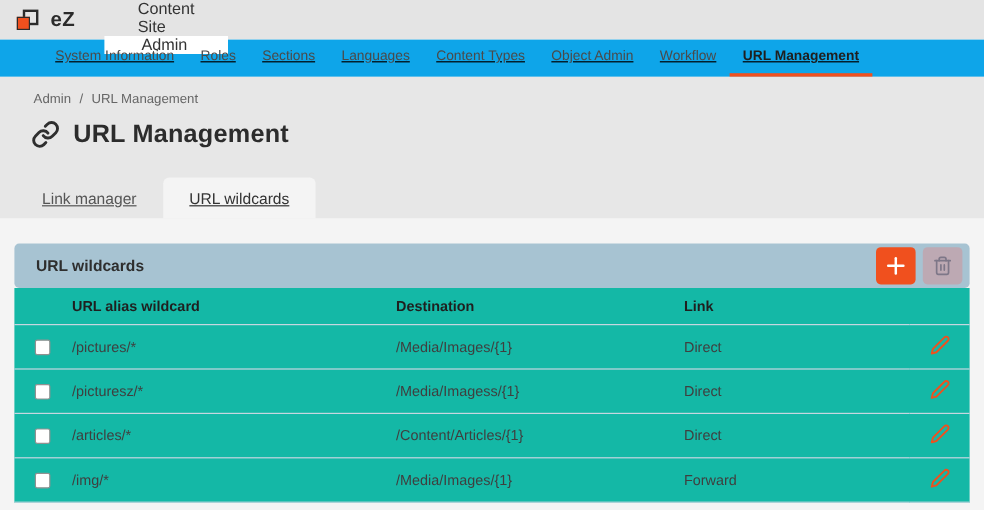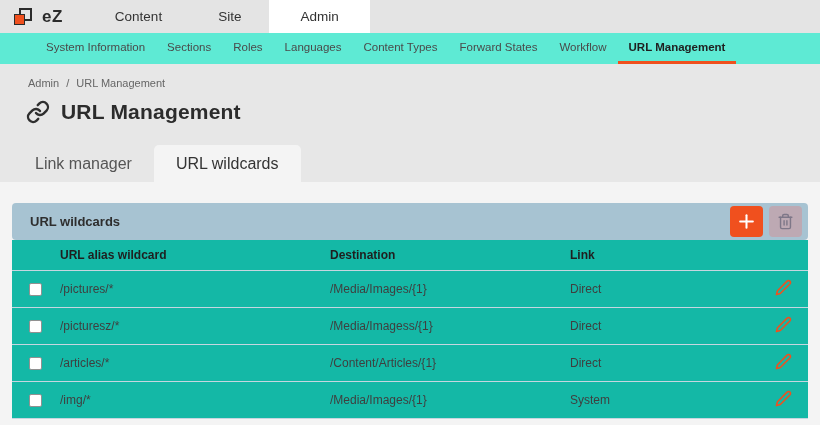--- a/index.html
+++ b/index.html
@@ -8,42 +8,42 @@
 
   
   .topbar { height:33px; background:var(--topbar-bg,#e4e4e4); display:flex; align-items:stretch;text-align:center; }
   .logo { display:flex; align-items:center; gap:7px; padding:0 10px 0 14px; cursor:pointer; }
   .logo-mark { position:relative; width:21px; height:19px; display:inline-block; }
   .logo-outline { position:absolute; left:5px; top:1px; width:13px; height:13px;
     border:2.5px solid #2b2b2b; background:transparent; }
   .logo-fill { position:absolute; left:0; top:7px; width:11px; height:11px;
     background:var(--accent,#f0501e); border:1px solid #2b2b2b; }
   .logo-text { font-size:17px; font-weight:bold; color:#2b2b2b; letter-spacing:.5px; }
-  .top-items { display:flex; margin-left:14px; }
+  .top-items { display:flex; margin-left:14px;flex-direction:column; }
   .top-item { display:flex; align-items:center; padding:0 28px; font-size:13.5px;
     color:#333; cursor:pointer; }
   .top-item.active { background:#fff; padding:0 31px; }
 
   
-  .subnav { height:31px; background:#5eead4; display:flex; align-items:stretch; padding-left:35px; }
+  .subnav { height:31px; background:#0ea5e9; display:flex; align-items:stretch; padding-left:35px;text-decoration:underline; }
   .subnav-item { display:flex; align-items:center; padding:0 11px; font-size:11.5px;
     color:#4a4a4a; cursor:pointer; border-bottom:3px solid transparent; }
   .subnav-item.active { font-weight:bold; color:#1f1f1f;
     border-bottom-color:var(--accent,#f0501e); }
 
   
   .hero { height:118px; background:var(--hero-bg,#e7e7e7); position:relative; }
   .breadcrumb { padding:13px 0 0 28px; font-size:11px; color:#666;
     display:flex; gap:7px; align-items:center; }
   .breadcrumb .link { cursor:pointer; }
   .page-title { margin:11px 0 0 26px; display:flex; align-items:center; gap:11px; }
   .page-title h1 { font-size:21px; font-weight:bold; color:#2c2c2c; letter-spacing:.2px; }
   .link-icon { width:24px; height:24px; display:inline-flex; }
   .tabs { position:absolute; bottom:0; left:13px; display:flex; }
-  .tab { padding:10px 22px 9px; font-size:16px; color:#555; cursor:pointer; }
+  .tab { padding:10px 22px 9px; font-size:13px; color:#555; cursor:pointer;text-decoration:underline; }
   .tab.active { background:var(--content-bg,#f4f4f4); border-radius:5px 5px 0 0; color:#333; }
 
   
   .content { height:243px; background:var(--content-bg,#f4f4f4); padding:21px 12px 0; }
   .panel-header { height:37px; background:var(--panel-header,#a7c3d2); border-radius:4px;
     display:flex; align-items:center; padding:0 6px 0 18px; }
   .panel-title { flex:1; font-size:13px; font-weight:bold; color:#2e2e2e; }
   .btn { width:33px; height:31px; border:none; border-radius:4px; margin-left:6px;
     display:flex; align-items:center; justify-content:center; cursor:pointer; }
   .btn-add { background:var(--accent,#f0501e); }
@@ -79,30 +79,30 @@
 
 
       <div class="top-item active">Admin</div>
     </div>
 </div>
 
 <div class="subnav">
 
     <div class="subnav-item">System Information</div>
 
+    <div class="subnav-item">Roles</div>
+
     <div class="subnav-item">Sections</div>
 
-    <div class="subnav-item">Roles</div>
-
     <div class="subnav-item">Languages</div>
 
     <div class="subnav-item">Content Types</div>
 
 
-    <div class="subnav-item">Forward States</div>
+    <div class="subnav-item">Object Admin</div>
 
     <div class="subnav-item">Workflow</div>
 
     <div class="subnav-item active">URL Management</div>
   </div>
 
 <div class="hero">
   <div class="breadcrumb">
     <span class="link">Admin</span>
     <span>/</span>
@@ -213,21 +213,21 @@
                 </svg>
               </span>
             </button>
           </td>
         </tr>
 
         <tr>
           <td class="cb-cell"><span class="checkbox"></span></td>
           <td>/img/*</td>
           <td>/Media/Images/{1}</td>
-          <td>System</td>
+          <td>Forward</td>
           <td class="edit-cell">
             <button class="edit-btn">
               <span style="display:inline-flex">
                 <svg viewBox="0 0 24 24" width="17" height="17" fill="none" stroke="#f0501e" stroke-width="2.2" stroke-linecap="round" stroke-linejoin="round">
                   <path d="M17 3a2.83 2.83 0 1 1 4 4L7.5 20.5 2 22l1.5-5.5L17 3z"></path>
                 </svg>
               </span>
             </button>
           </td>
         </tr>

